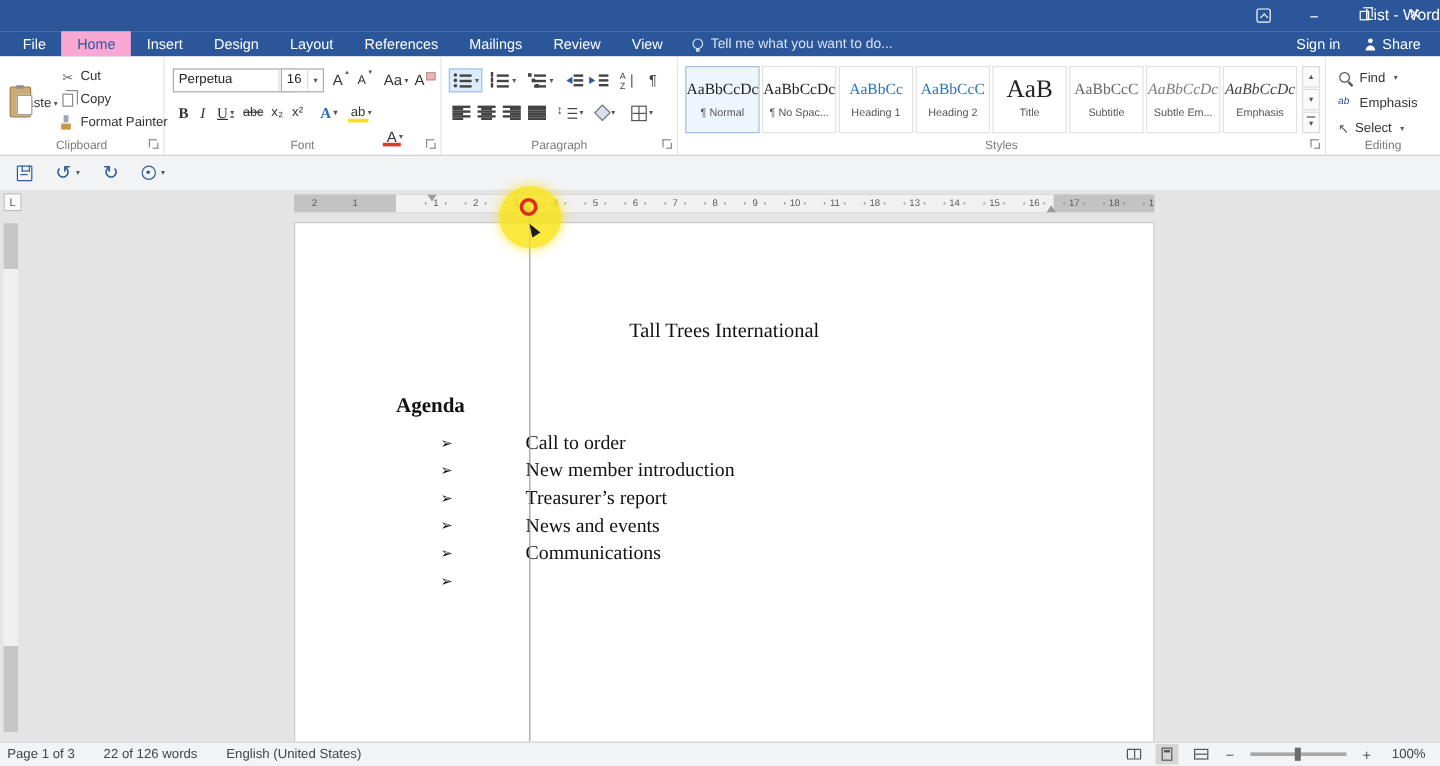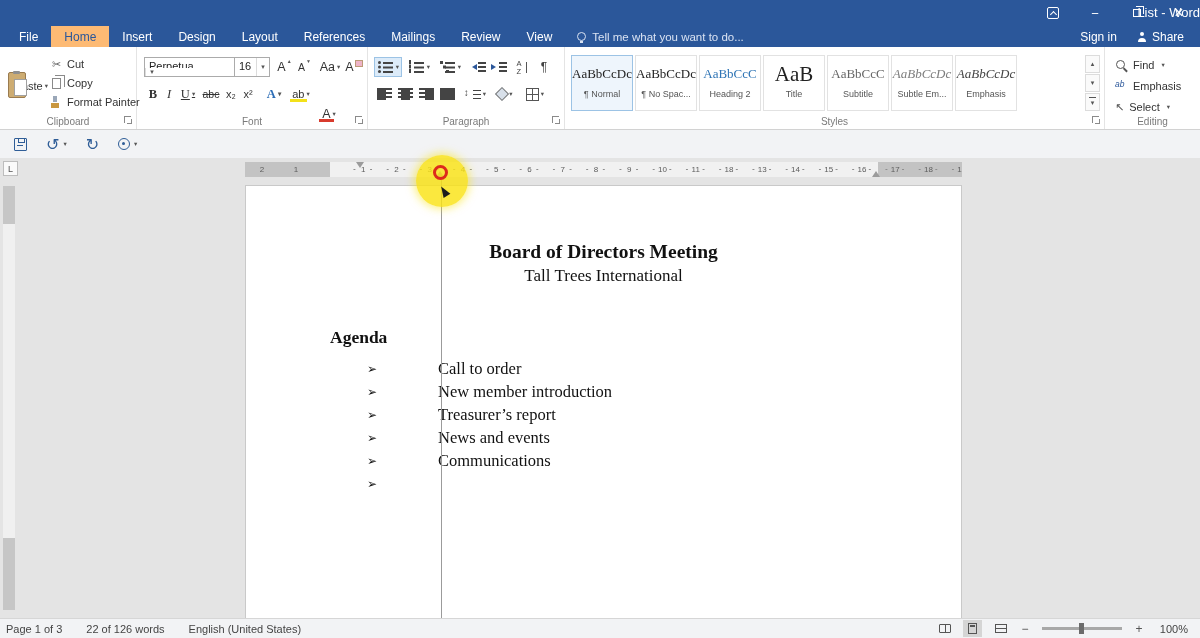--- a/index.html
+++ b/index.html
@@ -14,21 +14,21 @@
   .tb-btn { width:42px; height:26px; display:flex; align-items:center; justify-content:center; font-size:13px; color:#fff; }
   .ic-ribopts { width:12px; height:12px; border:1px solid #fff; border-radius:2px; position:relative; }
   .ic-ribopts::before { content:""; position:absolute; left:3px; top:4px; width:4px; height:4px; border-top:1.5px solid #fff; border-left:1.5px solid #fff; transform:rotate(45deg); }
   .ic-restore { width:8px; height:8px; border:1px solid #fff; position:relative; }
   .ic-restore::before { content:""; position:absolute; left:2px; top:-4px; width:7px; height:7px; border-top:1px solid #fff; border-right:1px solid #fff; }
 
   
   .tabrow { position:absolute; top:26px; left:0; right:0; height:21px; background:#2b579a; display:flex; align-items:stretch; color:#fff; font-size:12px; }
   .tab { padding:0 13px; display:flex; align-items:center; cursor:default; }
   .tab-file { margin-left:6px; }
-  .tab.active { background:#fdba74; color:#2b579a; }
+  .tab.active { background:#f9a8d4; color:#2b579a; }
   .tellme { margin-left:12px; display:flex; align-items:center; gap:6px; color:#d9e2f2; font-size:11.5px; }
   .ic-bulb { width:9px; height:9px; border:1px solid #d9e2f2; border-radius:50%; position:relative; }
   .ic-bulb::after { content:""; position:absolute; left:2px; bottom:-3px; width:3px; height:2.5px; background:#d9e2f2; }
   .tab-right { margin-left:auto; display:flex; align-items:center; gap:20px; padding-right:16px; font-size:12px; }
   .share-wrap { display:flex; align-items:center; gap:5px; }
   .ic-person { width:10px; height:10px; position:relative; }
   .ic-person::before { content:""; position:absolute; left:3px; top:0; width:4px; height:4px; border-radius:50%; background:#fff; }
   .ic-person::after { content:""; position:absolute; left:1px; bottom:0; width:8px; height:4px; border-radius:4px 4px 0 0; background:#fff; }
 
   
@@ -262,21 +262,21 @@
         <div class="clip-item">
           <span class="ic-fp"></span>
           <span>Format Painter</span>
         </div>
       </div>
       <span class="rgroup-label">Clipboard</span>
       <span class="launcher"></span>
     </div>
 
     <div class="rgroup g-font">
-      <div class="combo r1" style="left:7px; width:102px;flex-direction:column;">
+      <div class="combo r1" style="left:7px; width:102px;">
         <span class="combo-val">Perpetua</span>
         <span class="combo-dd"></span>
       </div>
       <div class="combo r1" style="left:97px; width:36px;">
         <span class="combo-val">16</span>
         <span class="combo-dd"></span>
       </div>
       <div class="fbtn r1 sup-up" style="left:138px; width:18px;">
           <span>A</span>
         </div>
@@ -375,20 +375,24 @@
 
     <div class="rgroup g-styles">
       <div class="cards">
         <div class="style-card selected">
           <span class="sample">AaBbCcDc</span>
           <span class="style-label">¶ Normal</span>
         </div>
         <div class="style-card">
           <span class="sample">AaBbCcDc</span>
           <span class="style-label">¶ No Spac...</span>
+        </div>
+        <div class="style-card">
+          <span class="sample v-h1">AaBbCc</span>
+          <span class="style-label">Heading 1</span>
         </div>
         <div class="style-card">
           <span class="sample v-h2">AaBbCcC</span>
           <span class="style-label">Heading 2</span>
         </div>
         <div class="style-card">
           <span class="sample v-title">AaB</span>
           <span class="style-label">Title</span>
         </div>
         <div class="style-card">
@@ -472,21 +476,20 @@
         <span>19</span>
     </div>
     <span class="mk mk-first"></span>
     <span class="mk mk-hang"></span>
     <span class="mk mk-right"></span>
   </div>
   <div class="vruler"></div>
 
   <div class="docarea">
     <div class="page">
-      <div class="doc-title">Board of Directors Meeting</div>
       <div class="doc-subtitle">Tall Trees International</div>
       <div class="doc-heading">Agenda</div>
       <div class="doc-list">
         <div class="doc-li">
           <span class="blt">➢</span>
           <span class="txt">Call to order</span>
         </div>
         <div class="doc-li">
           <span class="blt">➢</span>
           <span class="txt">New member introduction</span>

